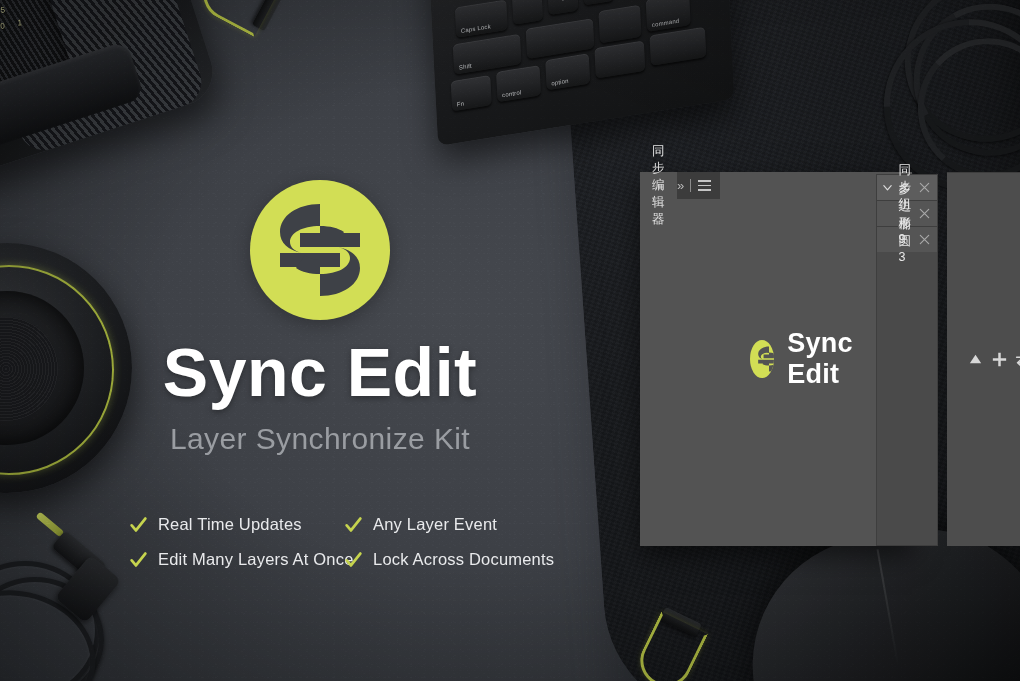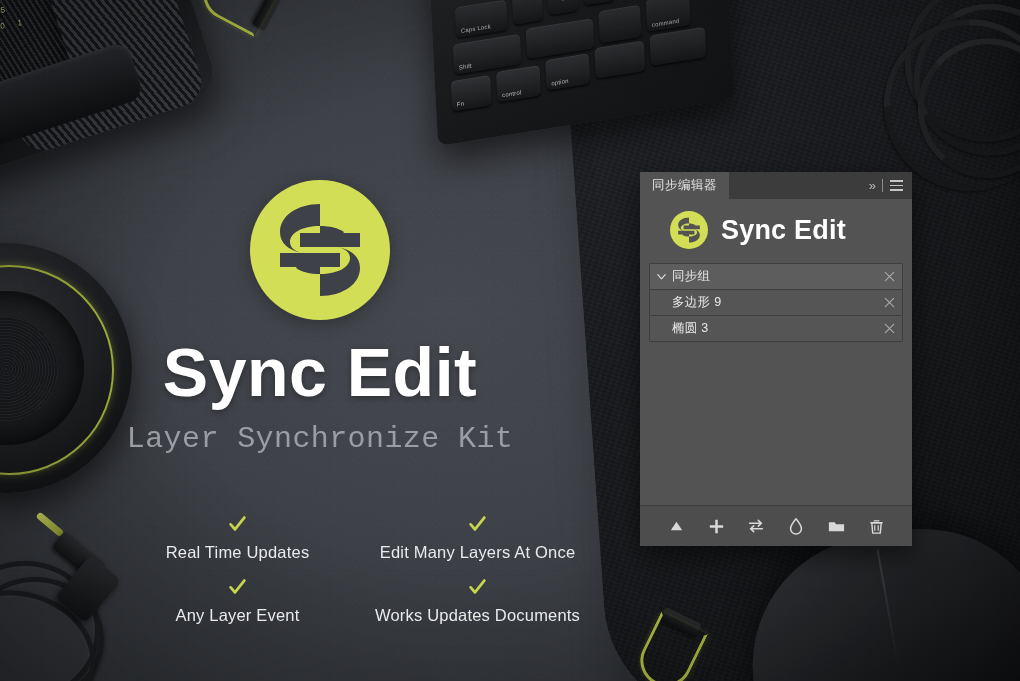--- a/index.html
+++ b/index.html
@@ -197,40 +197,40 @@
   }
   .brand-title{
     margin:18px 0 0;text-align:center;color:#ffffff;
     font-size:68px;font-weight:bold;letter-spacing:.5px;line-height:1;
     font-family:"Liberation Sans",sans-serif;
     text-shadow:0 2px 6px rgba(0,0,0,.35);
   }
   .brand-sub{
     margin:16px 0 0;text-align:center;color:#9a9da2;
     font-size:30px;font-weight:400;letter-spacing:.4px;
-    font-family:Liberation Mono, monospace;
+    font-family:Liberation Sans, sans-serif;
   }
 
   .features{
     position:absolute;left:130px;top:515px;width:480px;
     display:grid;grid-template-columns:215px 265px;row-gap:16px;
   }
-  .feat{display:flex;align-items:center;gap:11px;flex-direction:column;}
+  .feat{display:flex;align-items:center;gap:11px;}
   .feat .check{width:17px;height:17px;flex:0 0 17px;}
   .feat .label{
     color:#e9eaec;font-size:16.5px;font-weight:400;letter-spacing:.2px;
     font-family:"Liberation Sans",sans-serif;white-space:nowrap;
   }
 
   
   .panel{
     position:absolute;left:640px;top:172px;width:272px;height:374px;
     background:#535353;
     box-shadow:0 10px 26px rgba(0,0,0,.55);
-    display:flex;flex-direction:column;
+    display:flex;flex-direction:row;
     font-family:"Liberation Sans",sans-serif;
   }
   .panel-tabbar{
     height:27px;background:#3c3c3c;display:flex;align-items:stretch;position:relative;flex:0 0 27px;
   }
   .panel-tab{
     display:flex;align-items:center;padding:0 12px;background:#535353;
     color:#e3e3e3;font-size:12.5px;letter-spacing:.5px;
   }
   .tabbar-right{
@@ -398,33 +398,33 @@
     <div class="feat">
       <svg class="check" viewBox="0 0 20 20">
           <path d="M2 11 L7 17 L18 3" stroke="#c6d44e" stroke-width="3.2" fill="none" stroke-linecap="round" stroke-linejoin="round"></path>
         </svg>
       <span class="label">Real Time Updates</span>
     </div>
     <div class="feat">
       <svg class="check" viewBox="0 0 20 20">
           <path d="M2 11 L7 17 L18 3" stroke="#c6d44e" stroke-width="3.2" fill="none" stroke-linecap="round" stroke-linejoin="round"></path>
         </svg>
-      <span class="label">Edit Many Layers At Once</span>
+      <span class="label">Any Layer Event</span>
     </div>
     <div class="feat">
       <svg class="check" viewBox="0 0 20 20">
           <path d="M2 11 L7 17 L18 3" stroke="#c6d44e" stroke-width="3.2" fill="none" stroke-linecap="round" stroke-linejoin="round"></path>
         </svg>
-      <span class="label">Any Layer Event</span>
+      <span class="label">Edit Many Layers At Once</span>
     </div>
     <div class="feat">
       <svg class="check" viewBox="0 0 20 20">
           <path d="M2 11 L7 17 L18 3" stroke="#c6d44e" stroke-width="3.2" fill="none" stroke-linecap="round" stroke-linejoin="round"></path>
         </svg>
-      <span class="label">Works Updates Documents</span>
+      <span class="label">Lock Across Documents</span>
     </div>
   </div>
 
   <div class="panel">
 
     <div class="panel-tabbar">
       <div class="panel-tab">
         <span>同步编辑器</span>
       </div>
       <div class="tabbar-right">

